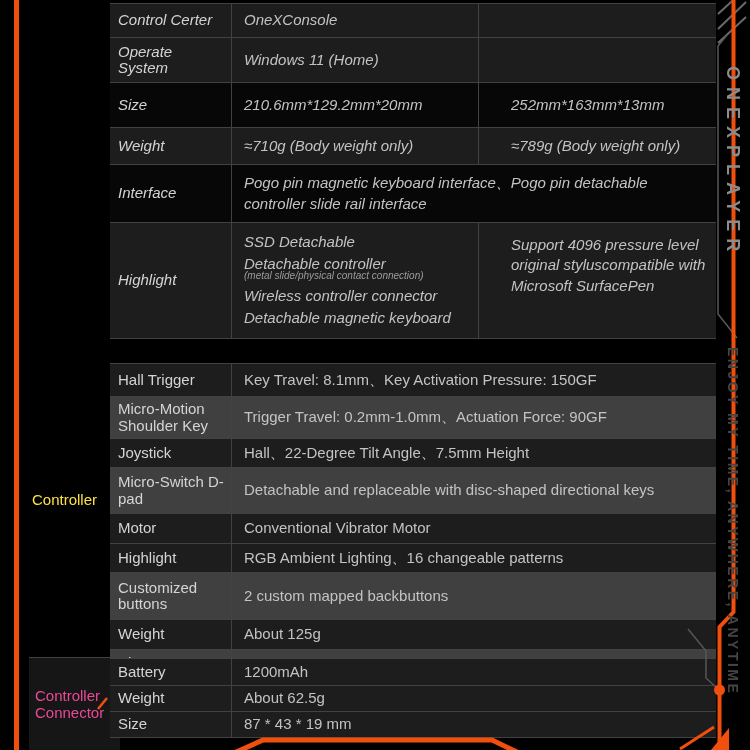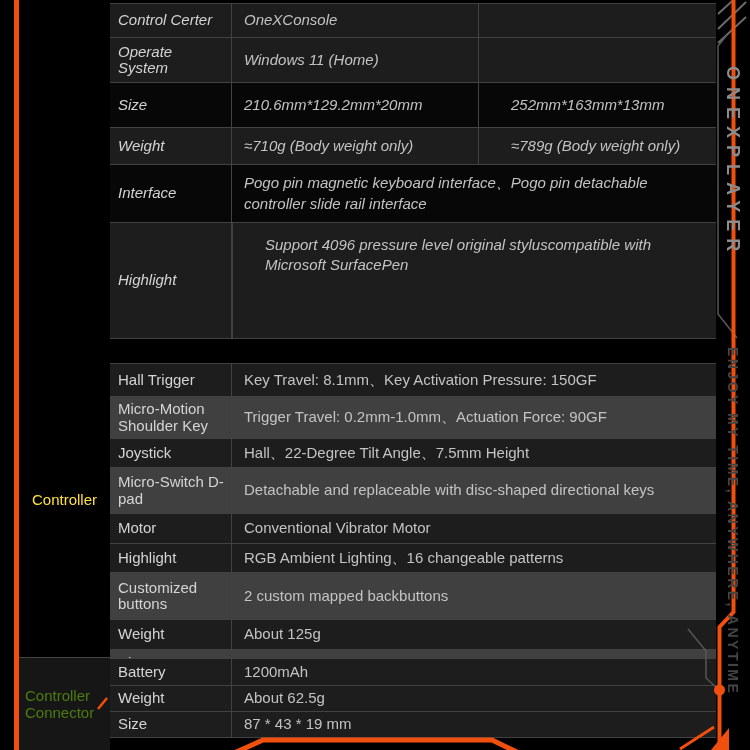--- a/index.html
+++ b/index.html
@@ -13,24 +13,24 @@
   .left-stripe{position:absolute;left:14px;top:0;width:5px;height:750px;background:var(--orange);}
   :root{--orange:#f14f0e;--div:#424242;--lab:#d4d4d4;--val:#c3c3c3;}
 
   
   .sidebar-controller{
     position:absolute;left:19px;top:343px;width:91px;height:313px;
     display:flex;align-items:center;justify-content:center;text-align:center;
     color:#fde047;font-size:15px;line-height:1.15;
   }
   .sidebar-connector{
-    position:absolute;left:19px;top:657px;width:91px;height:93px;
+    position:absolute;left:29px;top:657px;width:91px;height:93px;
     background:#161616;border-top:1px solid var(--div);box-sizing:border-box;
     display:flex;align-items:center;justify-content:center;text-align:left;
-    color:#4d7c0f;font-size:15px;line-height:1.15;padding:0 6px;
+    color:#ec4899;font-size:15px;line-height:1.15;padding:0 6px;
   }
 
   
   .spec{position:absolute;left:110px;width:606px;box-sizing:border-box;
         border-top:1px solid var(--div);border-bottom:1px solid var(--div);}
   .sec1{top:3px;font-style:italic;}
   .sec2{top:363px;}
   .sec3{top:658px;}
   .row{display:flex;align-items:center;box-sizing:border-box;}
   .row + .row{border-top:1px solid var(--div);}
@@ -119,20 +119,27 @@
       </div>
   </div>
   <div class="row bg-b" style="height:58px">
     <div class="lab">Interface</div>
     <div class="val">
         <span>Pogo pin magnetic keyboard interface、Pogo pin detachable controller slide rail interface</span>
       </div>
   </div>
   <div class="row bg-a" style="height:116px">
     <div class="lab">Highlight</div>
+    <div class="val v1f">
+      <span class="hl-line">SSD Detachable</span>
+      <span>Detachable controller</span>
+      <span class="fine">(metal slide/physical contact connection)</span>
+      <span class="hl-line">Wireless controller connector</span>
+      <span class="hl-line">Detachable magnetic keyboard</span>
+    </div>
     <div class="val v2" style="justify-content:flex-start;padding-top:12px">
       <span>Support 4096 pressure level original styluscompatible with Microsoft SurfacePen</span>
     </div>
   </div>
 </div>
 
 <div class="spec sec2">
   <div class="row bg-a" style="height:32px">
     <div class="lab">Hall Trigger</div>
     <div class="val">

